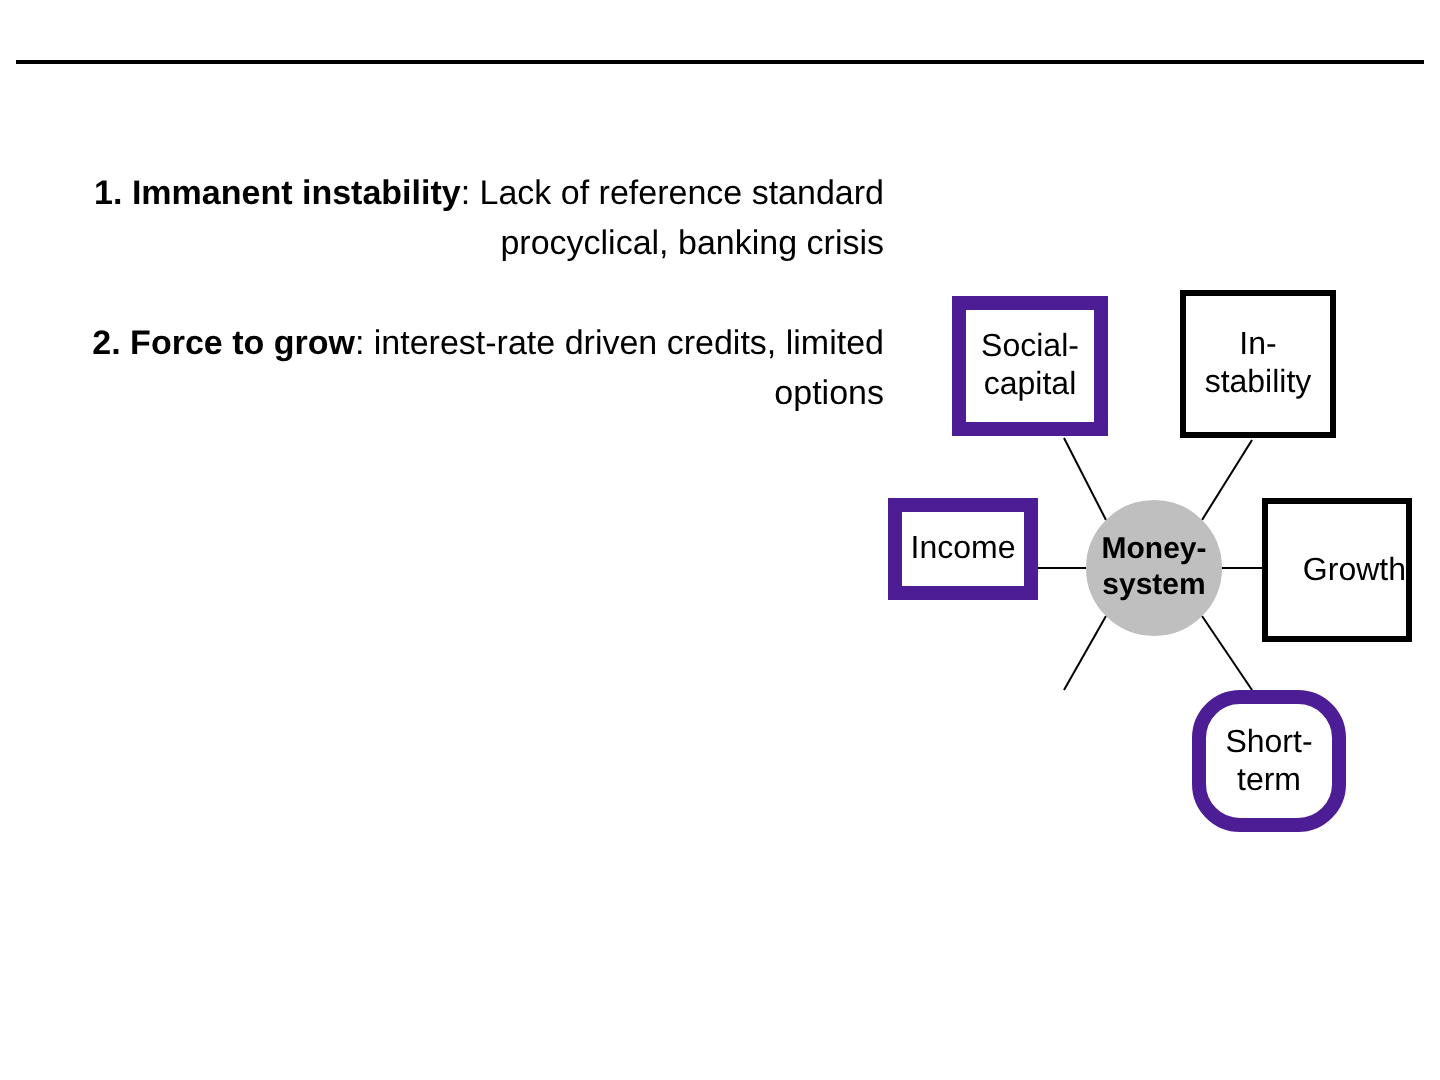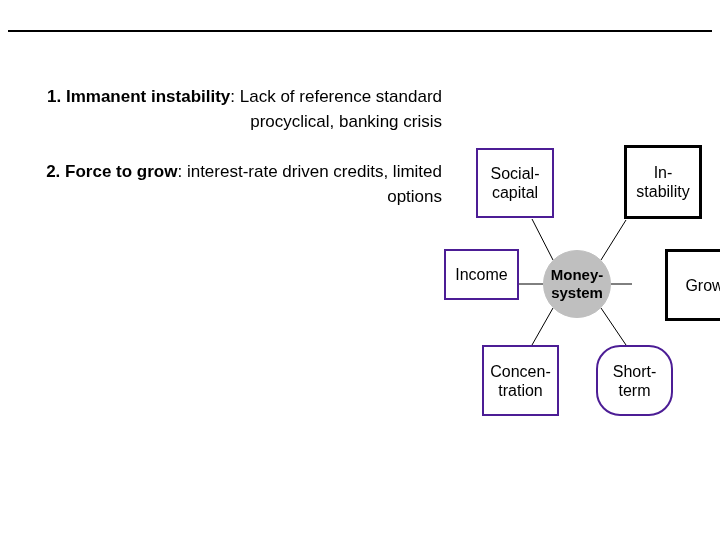--- a/index.html
+++ b/index.html
@@ -72,31 +72,30 @@
     position: absolute;
     left: 0;
     top: 0;
     width: 284px;
     height: 290px;
   }
   .node-box {
     position: absolute;
     box-sizing: border-box;
     background: #ffffff;
-    border: 2px solid #4c1d95;
+    border: 7px solid #4c1d95;
     display: flex;
     align-items: center;
     justify-content: center;
     text-align: center;
     font-size: 16px;
     line-height: 19px;
   }
   .node-box.emphasis {
     border: 3px solid #000000;
-    margin-left: 34px;
   }
   #node-center {
     position: absolute;
     box-sizing: border-box;
     border-radius: 50%;
     display: flex;
     align-items: center;
     justify-content: center;
     text-align: center;
     font-size: 15px;
@@ -158,23 +157,20 @@
   </div>
 
   <div class="node-box" id="node-income">
     <span>Income</span>
   </div>
 
   <div class="node-box emphasis" id="node-growth">
     <span>Growth</span>
   </div>
 
-  <div class="node-box" id="node-concentration">
-    <span>Concen-tration</span>
-  </div>
 
   <div class="node-box" id="node-short-term">
     <span>Short-term</span>
   </div>
 
   <div id="node-center" style="background: rgb(191, 191, 191); border: 1px solid rgb(191, 191, 191);">
     <span>Money-system</span>
   </div>
 
 </div>

